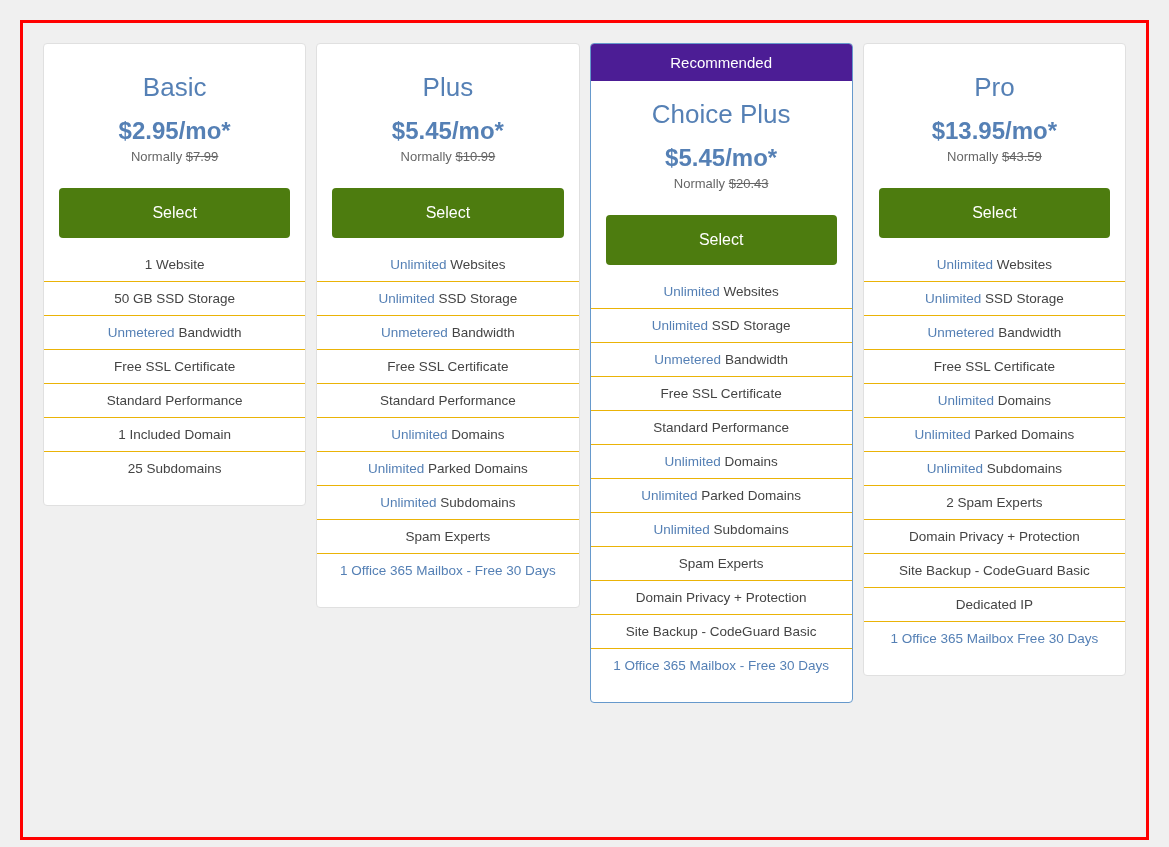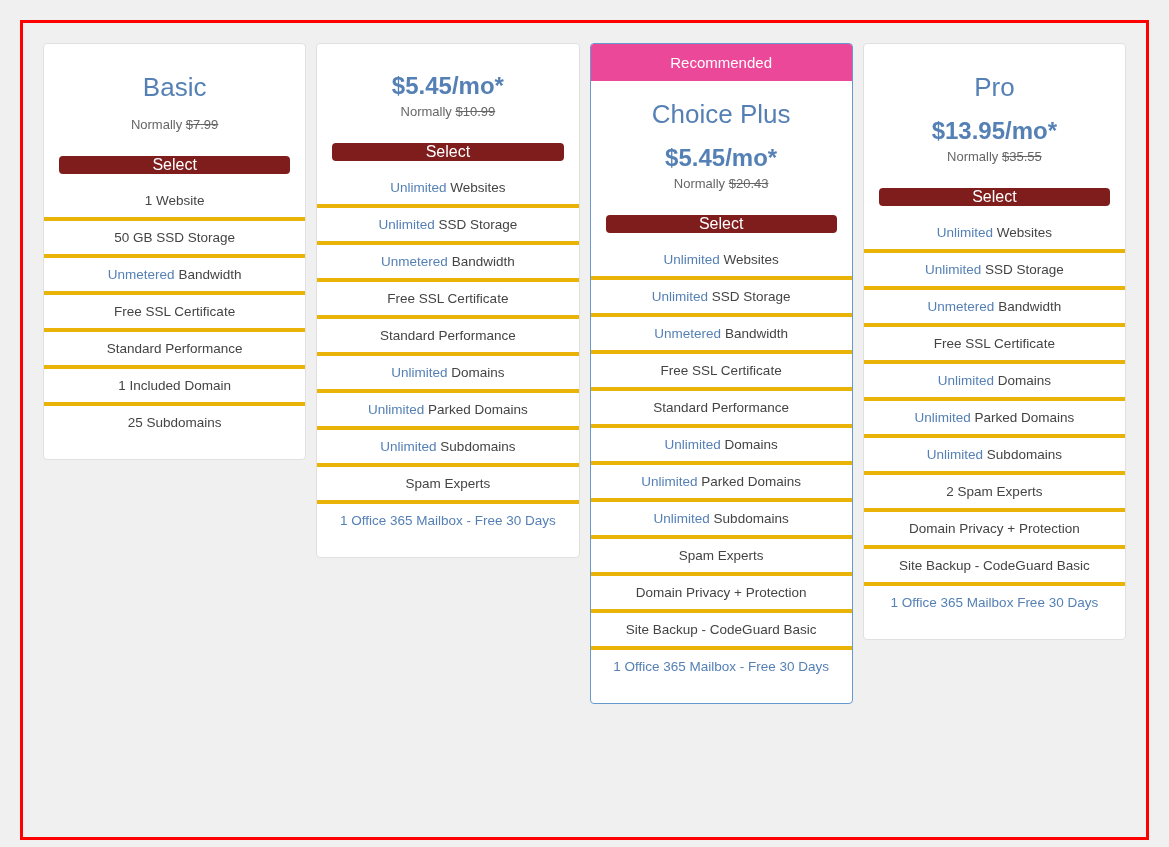--- a/index.html
+++ b/index.html
@@ -31,21 +31,21 @@
       border-radius: 4px;
       flex: 1;
       min-width: 0;
       padding-bottom: 20px;
       position: relative;
     }
     .plan-card.recommended {
       border: 1px solid #6699cc;
     }
     .recommended-badge {
-      background: #ec4899;
+      background: #4c1d95;
       color: #fff;
       text-align: center;
       padding: 10px 0;
       font-size: 15px;
       border-radius: 3px 3px 0 0;
       font-weight: normal;
     }
     .plan-header {
       text-align: center;
       padding: 28px 15px 10px;
@@ -70,40 +70,40 @@
       font-size: 13px;
       margin-bottom: 14px;
     }
     .plan-normal s {
       color: #666;
     }
     .select-btn {
       display: block;
       width: calc(100% - 30px);
       margin: 0 auto 10px;
-      background: #7f1d1d;
+      background: #4d7c0f;
       color: #fff;
       border: none;
       border-radius: 4px;
-      padding: 0 0;
+      padding: 16px 0;
       font-size: 16px;
       cursor: pointer;
       font-weight: 500;
     }
     .features-list {
       list-style: none;
       padding: 0;
       margin-top: 6px;
     }
     .features-list li {
       text-align: center;
       padding: 9px 10px;
       font-size: 13.5px;
       color: #444;
-      border-bottom: 4px solid #eab308;
+      border-bottom: 1px solid #eab308;
     }
     .features-list li:last-child {
       border-bottom: none;
     }
     .highlight {
       color: #5580b5;
       font-weight: normal;
     }
     .link-style {
       color: #5580b5;
@@ -125,35 +125,37 @@
   </style>
 </head>
 <body>
 
 <div class="outer-border">
   <div class="plans-container">
 
   <div class="plan-card">
         <div class="plan-header">
       <div class="plan-name">Basic</div>
+      <div class="plan-price">$2.95/mo*</div>
       <div class="plan-normal">Normally <s>$7.99</s></div>
     </div>
     <button class="select-btn">Select</button>
         <ul class="features-list">
           <li>1 Website</li>
           <li>50 GB SSD Storage</li>
           <li><span class="highlight">Unmetered</span> Bandwidth</li>
           <li>Free SSL Certificate</li>
           <li>Standard Performance</li>
           <li>1 Included Domain</li>
           <li>25 Subdomains</li>
         </ul>
       </div>
       <div class="plan-card">
         <div class="plan-header">
+      <div class="plan-name">Plus</div>
       <div class="plan-price">$5.45/mo*</div>
       <div class="plan-normal">Normally <s>$10.99</s></div>
     </div>
     <button class="select-btn">Select</button>
         <ul class="features-list">
           <li><span class="highlight">Unlimited</span> Websites</li>
           <li><span class="highlight">Unlimited</span> SSD Storage</li>
           <li><span class="highlight">Unmetered</span> Bandwidth</li>
           <li>Free SSL Certificate</li>
           <li>Standard Performance</li>
@@ -184,31 +186,32 @@
           <li>Spam Experts</li>
           <li>Domain Privacy + Protection</li>
           <li>Site Backup - CodeGuard Basic</li>
           <li><span class="link-style">1 Office 365 Mailbox - Free 30 Days</span></li>
         </ul>
       </div>
       <div class="plan-card">
         <div class="plan-header">
       <div class="plan-name">Pro</div>
       <div class="plan-price">$13.95/mo*</div>
-      <div class="plan-normal">Normally <s>$35.55</s></div>
+      <div class="plan-normal">Normally <s>$43.59</s></div>
     </div>
     <button class="select-btn">Select</button>
         <ul class="features-list">
           <li><span class="highlight">Unlimited</span> Websites</li>
           <li><span class="highlight">Unlimited</span> SSD Storage</li>
           <li><span class="highlight">Unmetered</span> Bandwidth</li>
           <li>Free SSL Certificate</li>
           <li><span class="highlight">Unlimited</span> Domains</li>
           <li><span class="highlight">Unlimited</span> Parked Domains</li>
           <li><span class="highlight">Unlimited</span> Subdomains</li>
           <li>2 Spam Experts</li>
           <li>Domain Privacy + Protection</li>
           <li>Site Backup - CodeGuard Basic</li>
+          <li>Dedicated IP</li>
           <li><span class="link-style">1 Office 365 Mailbox Free 30 Days</span></li>
         </ul>
       </div>
     </div>
 </div>
 
 </body></html>

